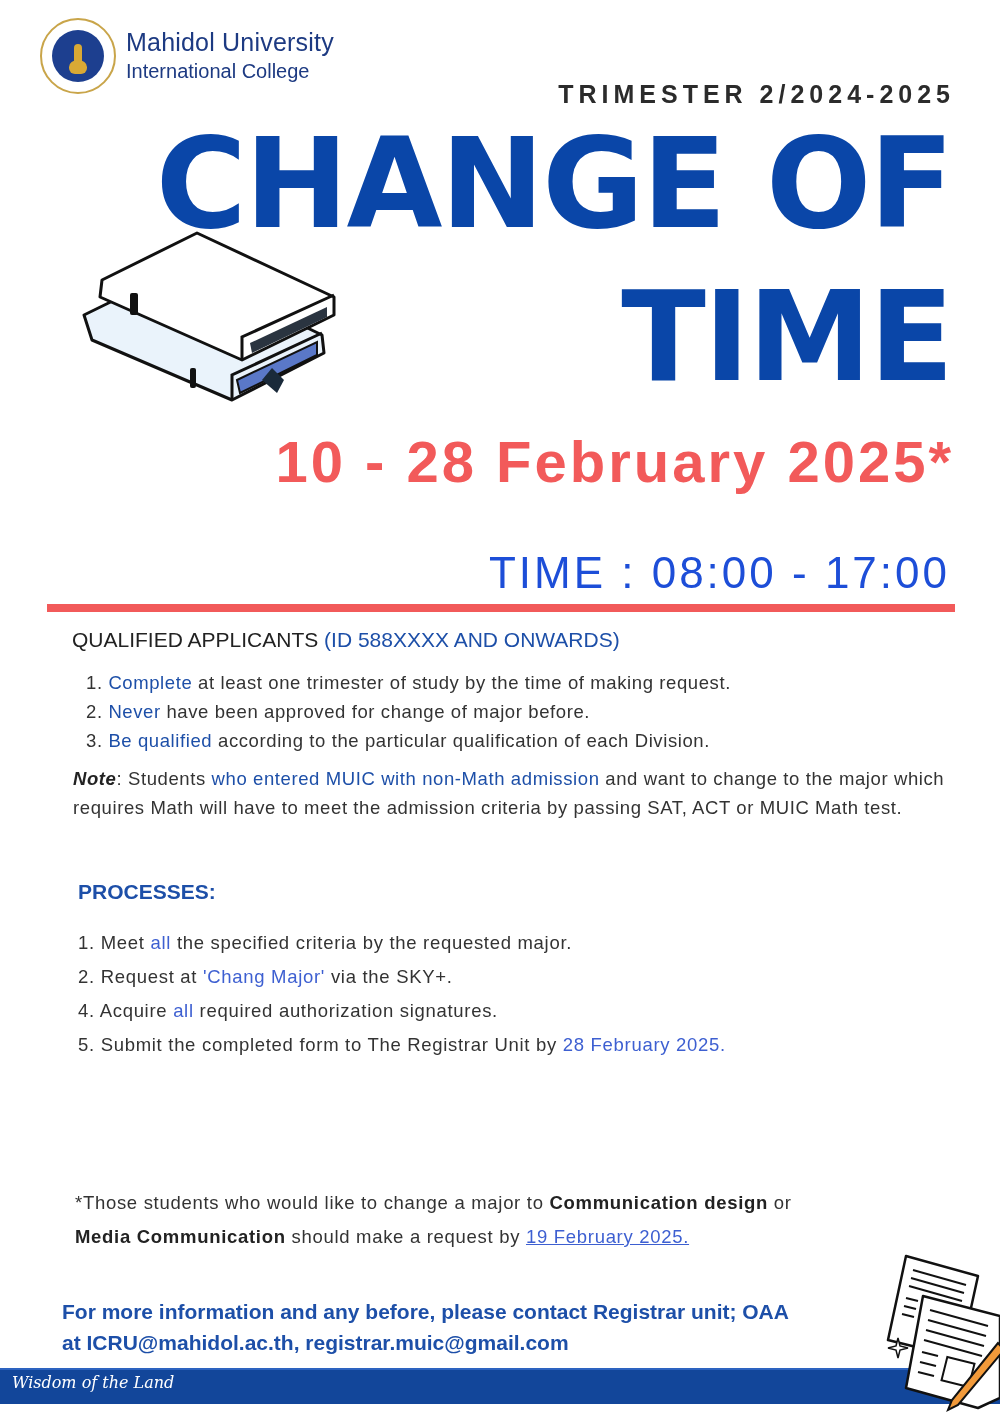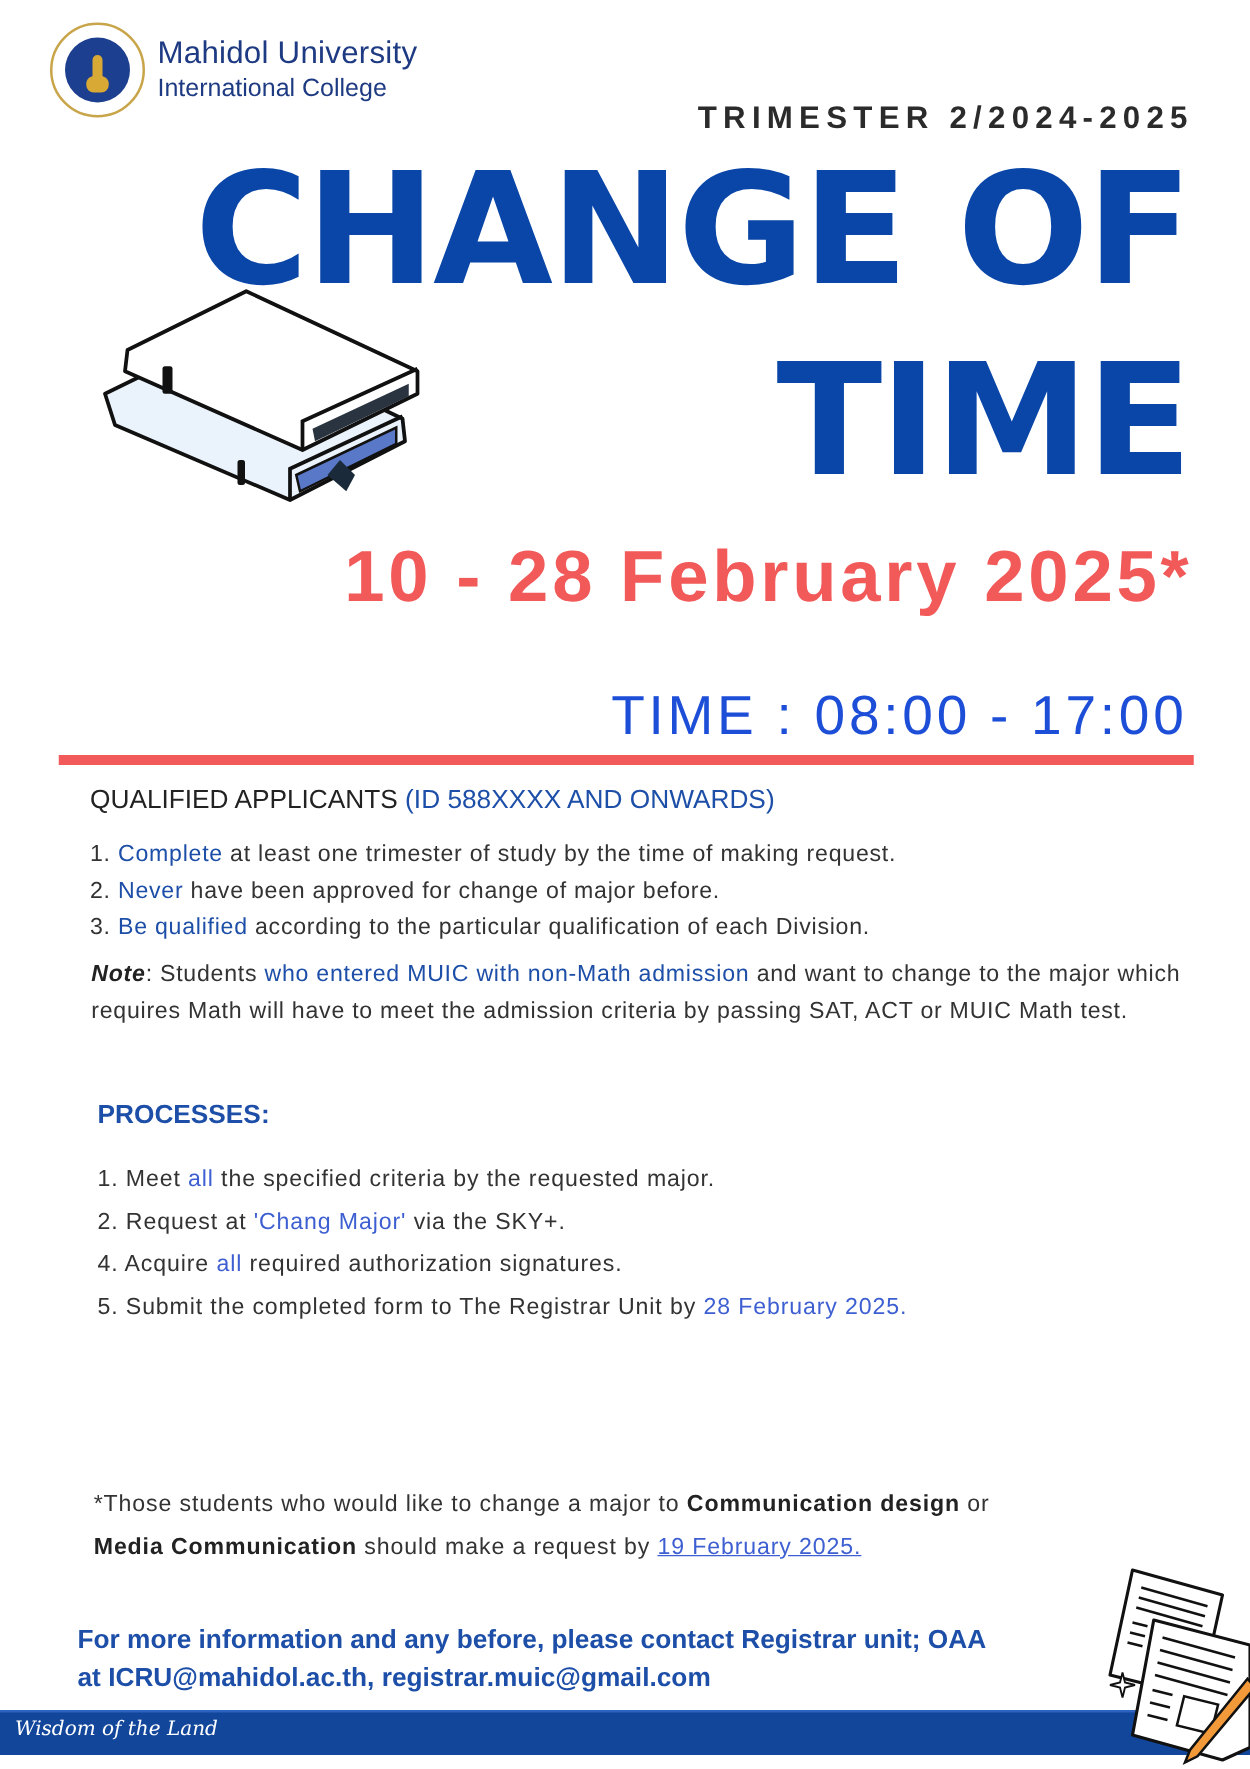--- a/index.html
+++ b/index.html
@@ -24,21 +24,21 @@
   .date { right:46px; top:433px; font-size:58px; font-weight:bold; color:#f25a5a; letter-spacing:3px; line-height:1; }
   .time { right:50px; top:519px; font-size:44px; color:#1d4ed8; letter-spacing:3px; line-height:1;margin-top:32px; }
 
   .rule { left:47px; top:604px; width:908px; height:8px; background:#f25a5a; }
 
   .section-h { font-size:21px; color:#222; }
   .blue { color:#1d4fa8; }
   .lblue { color:#3d5fd1; }
   .qualified-h { left:72px; top:628px; }
   .list { font-size:18.5px; letter-spacing:0.6px; color:#333; line-height:29px; }
-  .qlist { left:72px; top:668px; }
+  .qlist { left:86px; top:668px; }
   .note { left:73px; top:764px; width:890px; font-size:18.5px; letter-spacing:0.6px; color:#333; line-height:29px; }
   .note b { font-weight:bold; color:#222;font-style:italic; }
 
   .proc-h { left:78px; top:880px; font-size:21px; font-weight:bold; color:#1d4fa8; }
   .plist { left:78px; top:926px; width:880px; font-size:18.5px; letter-spacing:0.7px; color:#333; line-height:34px; }
 
   .footnote { left:75px; top:1186px; width:880px; font-size:18.5px; letter-spacing:0.7px; color:#333; line-height:34px; }
   .footnote b { color:#222; }
   .footnote u { color:#3d5fd1; }
 

